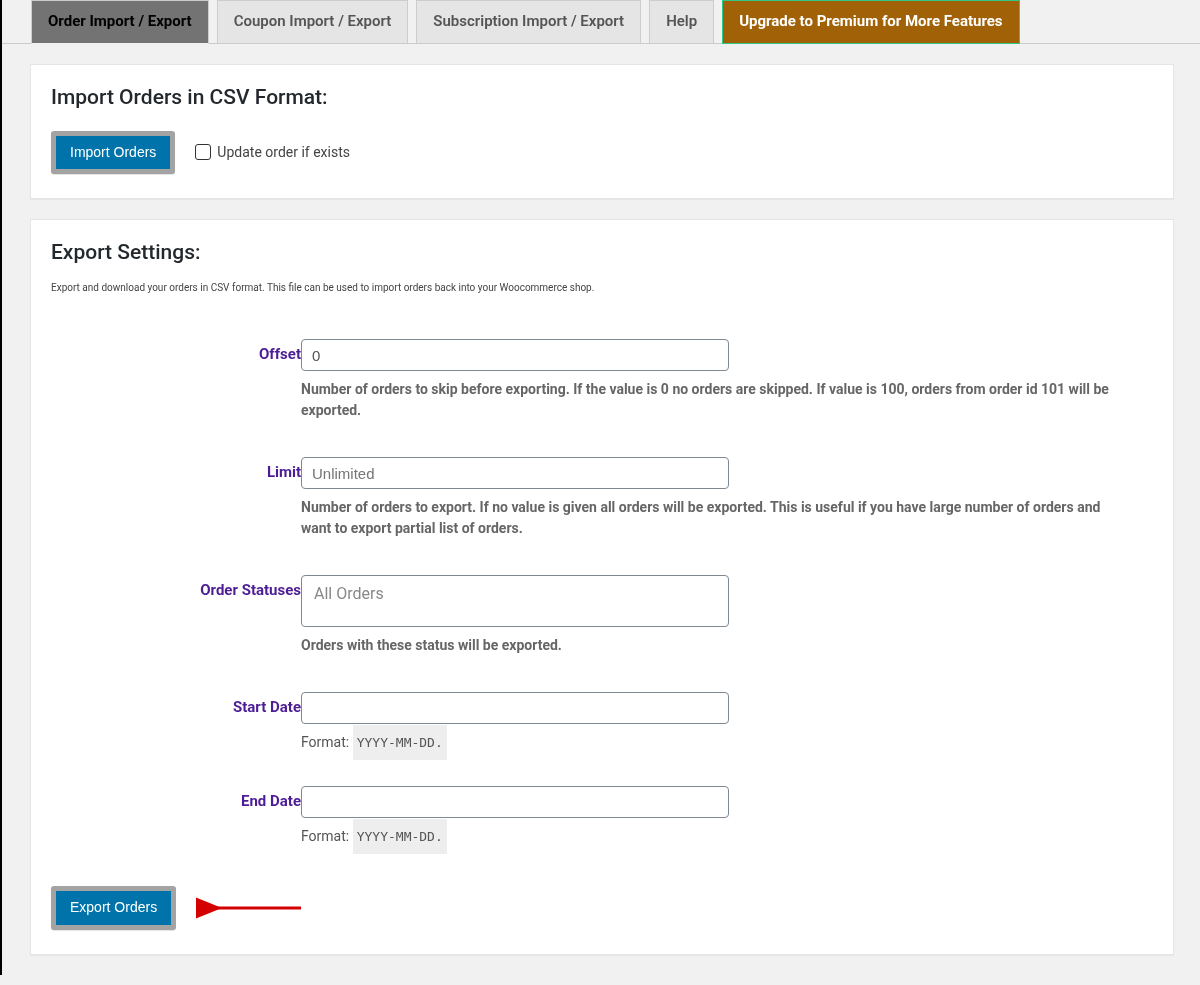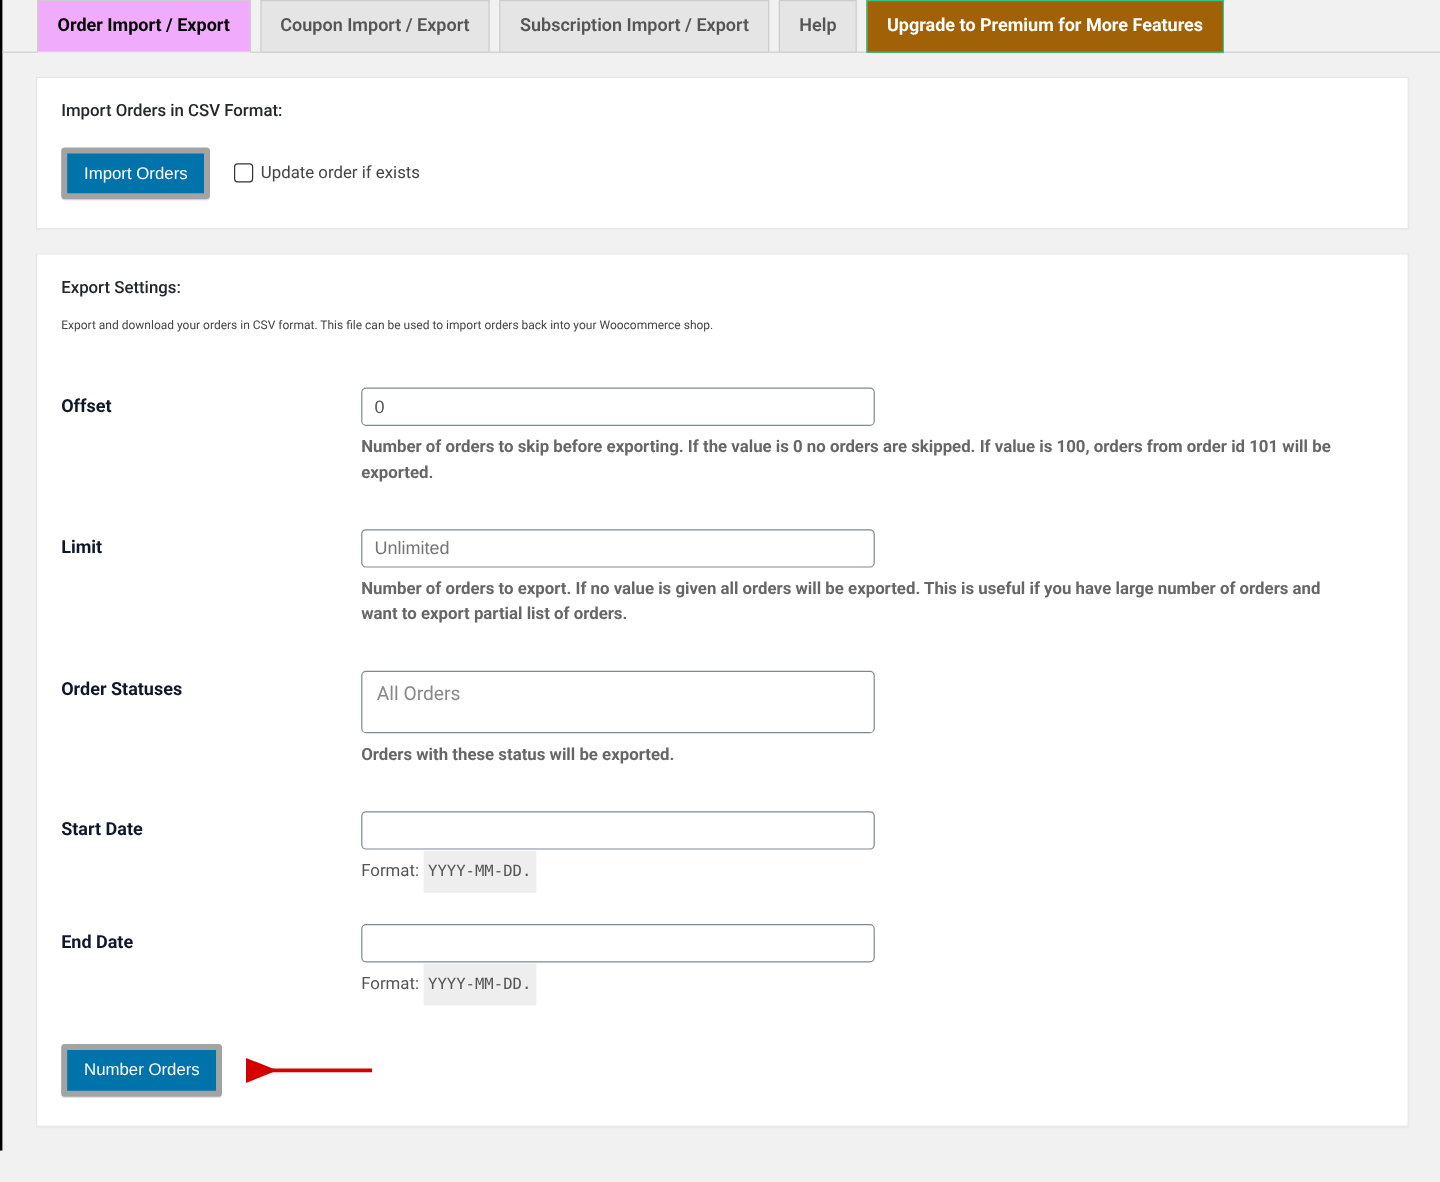--- a/index.html
+++ b/index.html
@@ -33,21 +33,21 @@
       background: #e5e5e5;
       color: #555;
       font-size: 15px;
       font-weight: 600;
       cursor: pointer;
       line-height: 1.3;
       margin-bottom: -1px;
       border-bottom: 1px solid #ccc;
     }
     .tab.active {
-      background: #f0abfc;
+      background: #737373;
       border-bottom: 1px solid #f1f1f1;
       color: #000;
       font-weight: 700;
     }
     .tab.premium {
       background: #a16207;
       color: #fff;
       border-color: #2fc785;
       font-weight: 700;
     }
@@ -55,21 +55,21 @@
       background: #fff;
       margin: 20px 26px 0 28px;
       border-radius: 0;
       box-shadow: 0 1px 1px rgba(0,0,0,0.04);
       border: 1px solid #e5e5e5;
     }
     .panel-inner {
       padding: 20px 20px 24px 20px;
     }
     h2.section-title {
-      font-size: 14px;
+      font-size: 21px;
       font-weight: 500;
       color: #23282d;
       margin-bottom: 18px;
     }
     .section-desc {
       font-size: 10px;
       color: #444;
       margin-bottom: 28px;
     }
     .import-row {
@@ -111,22 +111,23 @@
       border-collapse: collapse;
     }
     .form-table tr td {
       padding: 18px 0;
       vertical-align: top;
     }
     .form-table tr td.label-cell {
       width: 250px;
       font-weight: 700;
       font-size: 15px;
-      color: #0f172a;
+      color: #4c1d95;
       padding-top: 24px;
+      text-align: right;
     }
     .text-input, .select-box {
       width: 428px;
       height: 32px;
       padding: 4px 10px;
       border: 1px solid #7e8993;
       border-radius: 4px;
       font-size: 15px;
       color: #555;
       background: #fff;
@@ -239,21 +240,21 @@
             <div class="format-line">
               <span>Format:</span>
               <code>YYYY-MM-DD.</code>
             </div>
           </td>
         </tr>
       </tbody>
         </table>
 
       <div class="export-btn-row">
-        <button class="btn">Number Orders</button>
+        <button class="btn">Export Orders</button>
         <svg class="arrow-svg" viewBox="0 0 110 30">
           <defs>
             <marker id="arrowhead" markerWidth="10" markerHeight="8" refX="2" refY="4" orient="auto">
               <polygon points="10 0, 0 4, 10 8" fill="#d40000"></polygon>
             </marker>
           </defs>
           <line x1="105" y1="15" x2="20" y2="15" stroke="#d40000" stroke-width="3" marker-end="url(#arrowhead)"></line>
         </svg>
       </div>
     </div>

